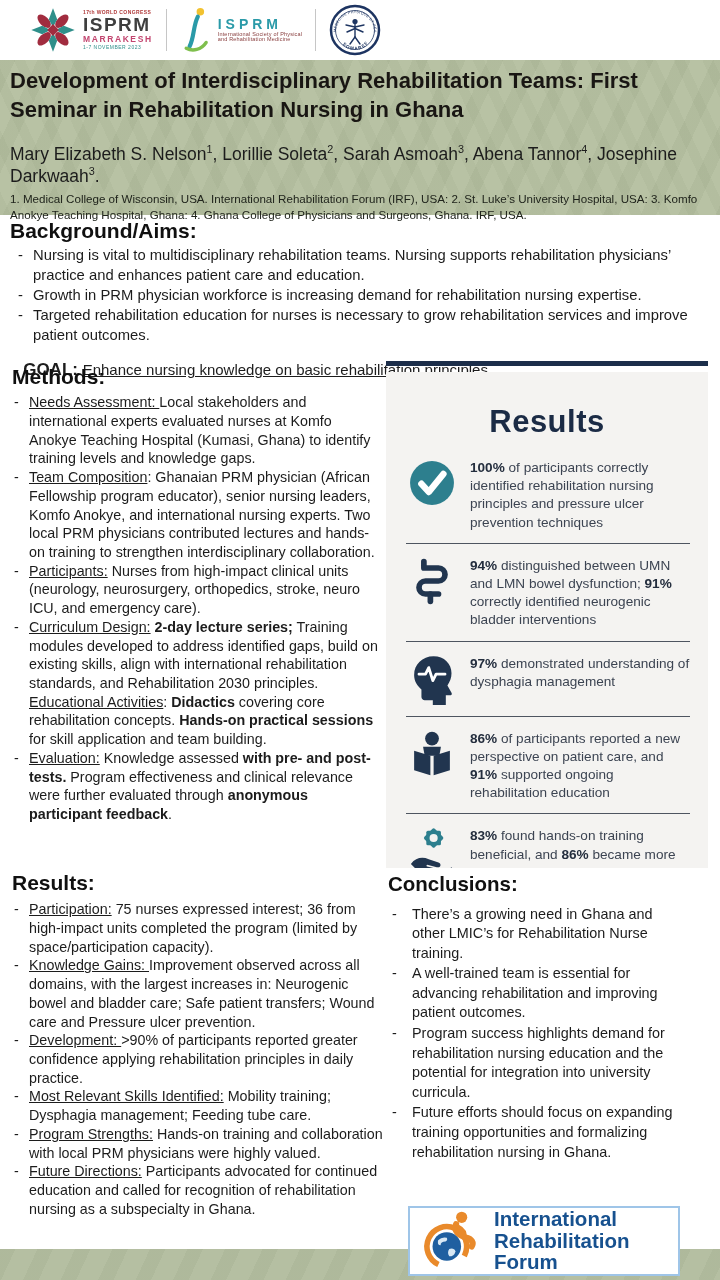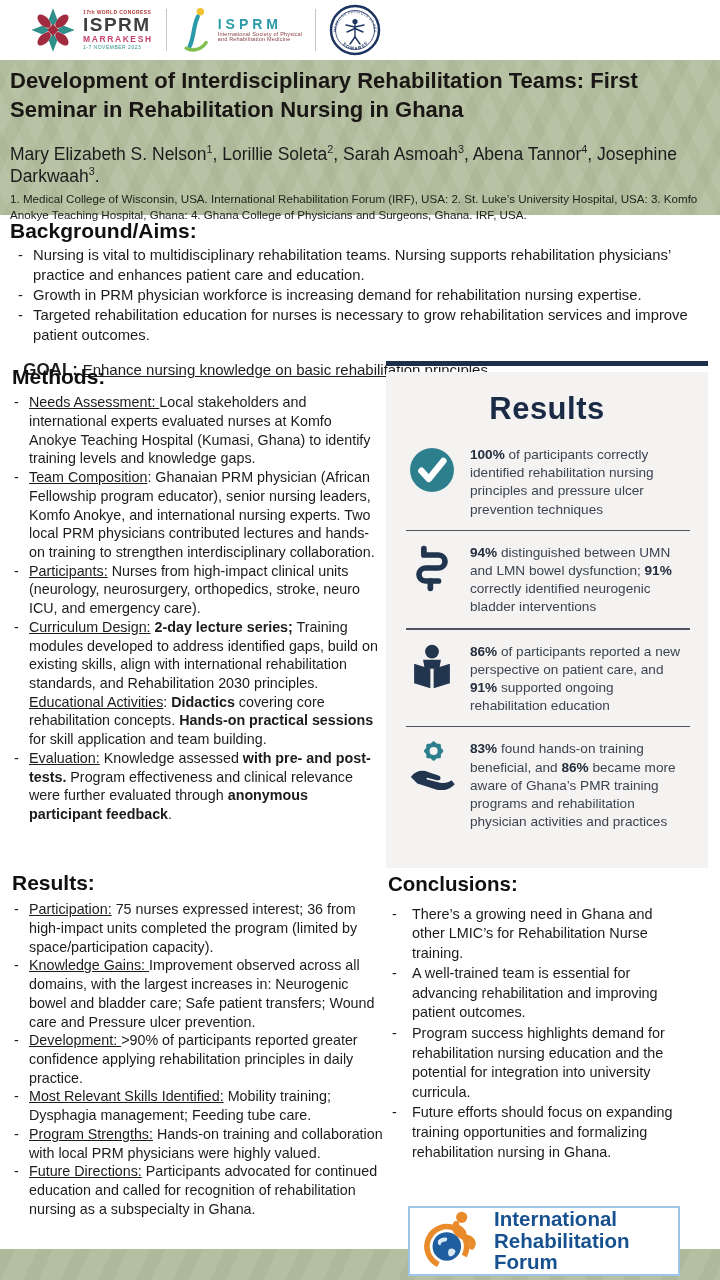--- a/index.html
+++ b/index.html
@@ -51,21 +51,21 @@
   .colL{font-size:14.3px;line-height:1.31;}
   .methods .bullets{margin-top:4px;}
   .nodash .dash{visibility:hidden;}
 
   .results-left{position:absolute;top:870px;left:0;width:390px;box-sizing:border-box;padding:0 6px 0 12px;}
   .results-left .bullets{margin-top:5px;}
 
   
   .card-wrap{position:absolute;left:386px;top:361px;width:322px;}
   .card-topbar{height:5px;background:#1c2e4a;}
-  .card{margin-top:6px;height:496px;background:#f4f3f1;overflow:hidden;box-sizing:border-box;padding-top:19px;}
+  .card{margin-top:6px;height:496px;background:#f4f3f1;overflow:hidden;box-sizing:border-box;padding-top:32px;}
   .card-title{text-align:center;font-size:31px;font-weight:700;color:#1b2b45;letter-spacing:.5px;margin:0 0 6px 0;}
   .card-item{display:flex;align-items:flex-start;padding:11px 14px 11px 20px;}
   .card-icon{flex:0 0 52px;height:52px;}
   .card-txt{margin-left:12px;font-size:13.6px;line-height:1.34;color:#3c4452;padding-top:2px;}
   .card-txt .seg-b{color:#242e3e;}
   .card-sep{height:1px;background:#4e5560;margin:0 18px 0 20px;}
 
   
   .conclusions{position:absolute;left:388px;top:872px;width:322px;box-sizing:border-box;padding-right:22px;}
   .conclusions h2.sec{font-size:20.5px;}
@@ -225,20 +225,27 @@
 
       <div class="card-item">
         <svg class="card-icon" viewBox="0 0 64 64">
           <path d="M22 8 v8 h18 a8 8 0 0 1 0 16 h-16 a8 8 0 0 0 0 16 h16" fill="none" stroke="#21354f" stroke-width="7" stroke-linecap="round" stroke-linejoin="round"></path>
           <path d="M30 48 v9" fill="none" stroke="#21354f" stroke-width="7" stroke-linecap="round"></path>
         </svg>
         <div class="card-txt"><span class="seg-b">94%</span><span class="seg-n"> distinguished between UMN and LMN bowel dysfunction; </span><span class="seg-b">91%</span><span class="seg-n"> correctly identified neurogenic bladder interventions</span></div>
       </div>
       <div class="card-sep"></div>
 
+      <div class="card-item">
+        <svg class="card-icon" viewBox="0 0 64 64">
+          <path d="M34 4 C20 4 10 14 10 27 c0 8 4 13 9 18 l0 9 c0 2 2 4 4 4 l10 0 0 6 16 0 0-12 6 0 c1 0 2-1 1-3 l-5-9 c3-5 5-9 5-15 C56 13 47 4 34 4 Z" fill="#21354f"></path>
+          <path d="M16 26 h8 l4-8 5 16 4-8 h11" stroke="#fff" stroke-width="3.5" fill="none" stroke-linejoin="round" stroke-linecap="round"></path>
+        </svg>
+        <div class="card-txt"><span class="seg-b">97%</span><span class="seg-n"> demonstrated understanding of dysphagia management</span></div>
+      </div>
       <div class="card-sep"></div>
 
       <div class="card-item">
         <svg class="card-icon" viewBox="0 0 64 64">
           <circle cx="32" cy="13" r="8.5" fill="#21354f"></circle>
           <path d="M21 23 h22 l-2 11 h-18 Z" fill="#21354f"></path>
           <path d="M10 28 L30 34 L30 58 L10 52 Z" fill="#21354f"></path>
           <path d="M54 28 L34 34 L34 58 L54 52 Z" fill="#21354f"></path>
         </svg>
         <div class="card-txt"><span class="seg-b">86%</span><span class="seg-n"> of participants reported a new perspective on patient care, and </span><span class="seg-b">91%</span><span class="seg-n"> supported ongoing rehabilitation education</span></div>

